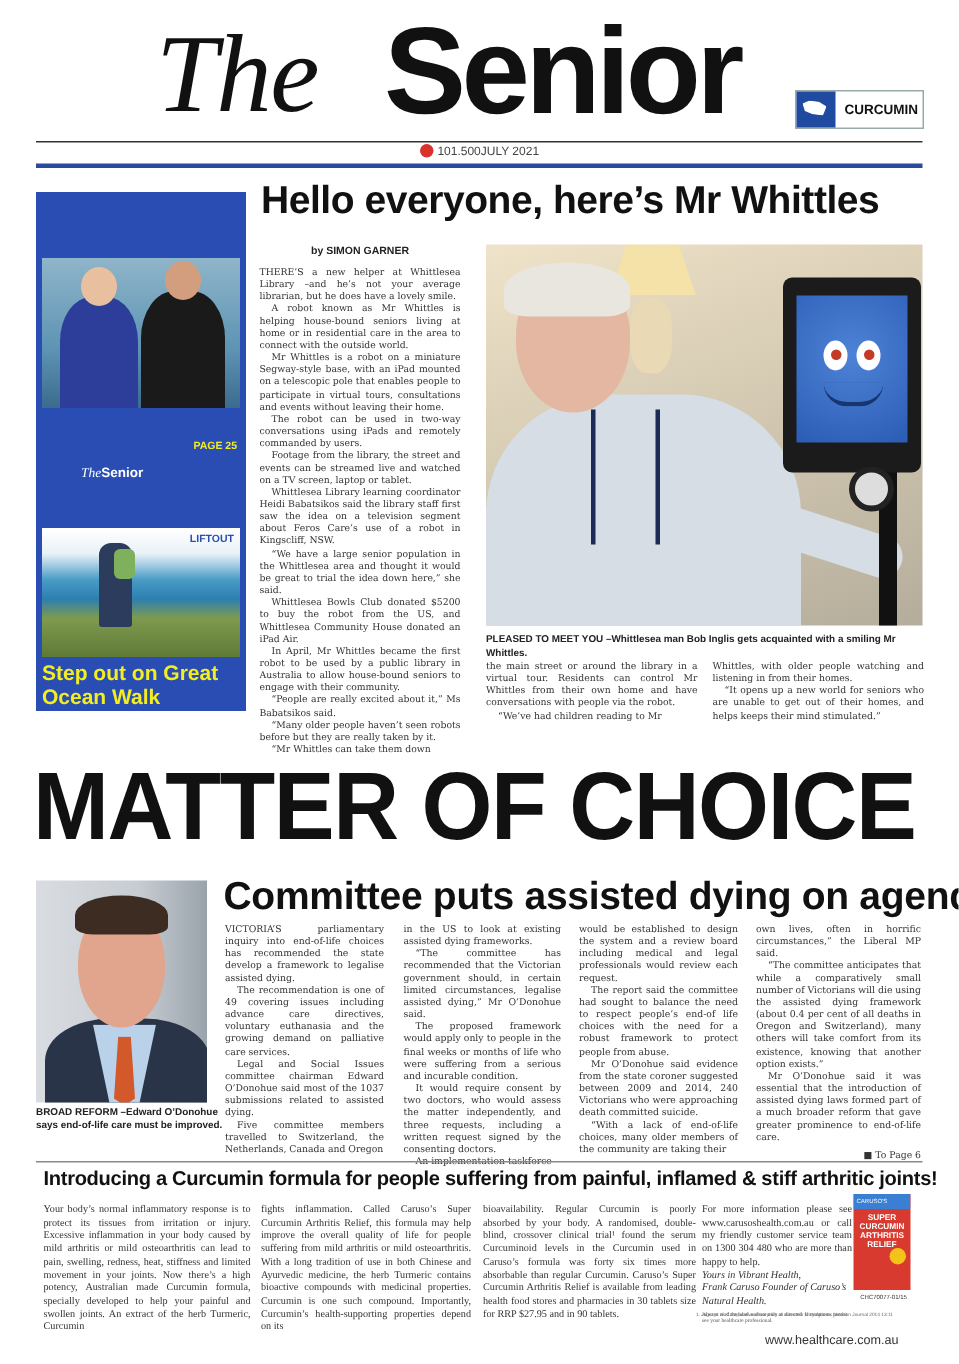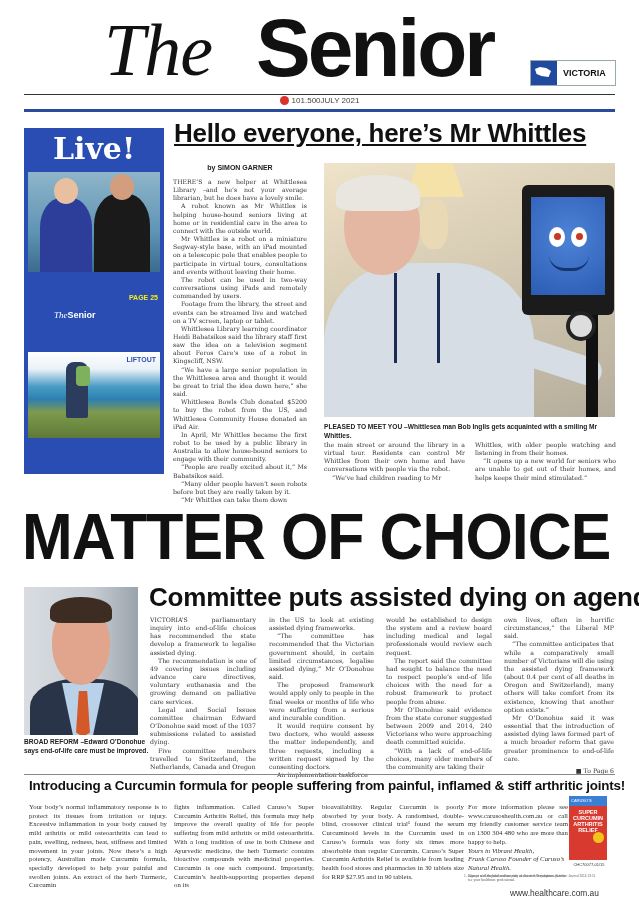--- a/index.html
+++ b/index.html
@@ -32,21 +32,21 @@
   .trav-brand { position: absolute; left: 30px; top: 182px; font-family: "Liberation Serif", serif; font-style: italic; font-size: 9px; color: #fff; }
   .trav-brand b { font-family: "Liberation Sans", sans-serif; font-style: normal; }
   .trav-word { position: absolute; left: 18px; top: 188px; font-family: "Liberation Sans", sans-serif; font-weight: bold; font-size: 30px; color: #fff; letter-spacing: -1px; line-height: 32px; }
   .side-photo2 { position: absolute; left: 4px; top: 224px; width: 132px; height: 86px; background: linear-gradient(#ffffff 0%, #e9f1f7 20%, #4a9cc6 40%, #2d7fb0 55%, #7e9a4e 70%, #5f7a36 100%); overflow: hidden; }
   .hiker { position: absolute; left: 38px; top: 10px; width: 22px; height: 56px; background: #2c3c5c; border-radius: 8px 8px 2px 2px; }
   .hiker::after { content: ""; position: absolute; left: 10px; top: 4px; width: 14px; height: 20px; background: #7fb05c; border-radius: 4px; }
   .liftout { position: absolute; right: 4px; top: 4px; font-family: "Liberation Sans", sans-serif; font-weight: bold; font-size: 7px; color: #2a4db4; }
   .side-headline2 { position: absolute; left: 4px; top: 312px; width: 132px; font-family: "Liberation Sans", sans-serif; font-weight: bold; font-size: 14px; line-height: 16px; color: #f4ee1e; }
 
   
-  .a1-title { position: absolute; left: 174px; top: 118px; font-family: "Liberation Sans", sans-serif; font-size: 26px; color: #111; white-space: nowrap; letter-spacing: -0.3px; text-decoration: underline; }
+  .a1-title { position: absolute; left: 174px; top: 118px; font-family: "Liberation Sans", sans-serif; font-size: 26px; color: #111; white-space: nowrap; letter-spacing: -0.3px; }
   .byline { position: absolute; left: 165px; top: 164px; width: 150px; text-align: center; font-family: "Liberation Sans", sans-serif; font-size: 7px; font-weight: bold; color: #222; }
   .col { position: absolute; font-family: "DejaVu Serif", serif; font-size: 6.2px; line-height: 8.15px; color: #333; text-align: justify; }
   .col p { text-indent: 8px; }
   .col p.first { text-indent: 0; }
   .a1-col1 { left: 173px; top: 178px; width: 134px; }
   .photo-main { position: absolute; left: 324px; top: 163px; width: 291px; height: 254px; background: linear-gradient(160deg, #efe3c9 0%, #d8cdb5 40%, #b5ad9c 100%); overflow: hidden; }
   .lamp { position: absolute; left: 82px; top: 0; width: 58px; height: 34px; background: #f5e2a8; clip-path: polygon(20% 0, 80% 0, 100% 100%, 0 100%); }
   .lamp-base { position: absolute; left: 96px; top: 36px; width: 28px; height: 50px; background: #e9d9b4; border-radius: 40%; }
   .man-body { position: absolute; left: 0; top: 100px; width: 210px; height: 160px; background: #d6dde4; border-radius: 80px 80px 0 0; }
   .man-body::after { content: ""; position: absolute; left: 70px; top: 10px; width: 40px; height: 90px; border-left: 3px solid #1c2a56; border-right: 3px solid #1c2a56; }
@@ -101,41 +101,41 @@
   .site-url { position: absolute; left: 510px; top: 888px; font-family: "Liberation Sans", sans-serif; font-size: 8.4px; color: #333; }
 </style>
 </head>
 <body>
 
 <header class="masthead">
   <span class="logo-the">The</span>
   <span class="logo-senior">Senior</span>
   <div class="state-badge">
     <span class="state-map"></span>
-    <span class="state-label">VICTORIA</span>
+    <span class="state-label">CURCUMIN</span>
   </div>
 </header>
 <div class="rule-top"></div>
 <div class="dateline">
   <span class="dot"></span><span>101.500JULY 2021</span>
 </div>
 <div class="rule-blue"></div>
 
 <aside class="sidebar">
-  <div class="side-live">Live!</div>
   <div class="side-photo1">
     <div class="diver a"></div>
     <div class="diver b"></div>
   </div>
   <span class="side-page">PAGE  25</span>
   <span class="trav-brand"><span>The</span><b>Senior</b></span>
   <div class="side-photo2">
     <div class="hiker"></div>
     <span class="liftout">LIFTOUT</span>
   </div>
+  <a class="side-headline2">Step out on Great Ocean Walk</a>
 </aside>
 
 <h1 class="a1-title">Hello everyone, here’s Mr Whittles</h1>
 <div class="byline">by SIMON GARNER</div>
 <div class="col a1-col1">
   <p class="first">THERE’S a new helper at Whittlesea Library –and he’s not your average librarian, but he does have a lovely smile.</p>
   <p>A robot known as Mr Whittles is helping house-bound seniors living at home or in residential care in the area to connect with the outside world.</p>
   <p>Mr Whittles is a robot on a miniature Segway-style base, with an iPad mounted on a telescopic pole that enables people to participate in virtual tours, consultations and events without leaving their home.</p>
   <p>The robot can be used in two-way conversations using iPads and remotely commanded by users.</p>
   <p>Footage from the library, the street and events can be streamed live and watched on a TV screen, laptop or tablet.</p>

